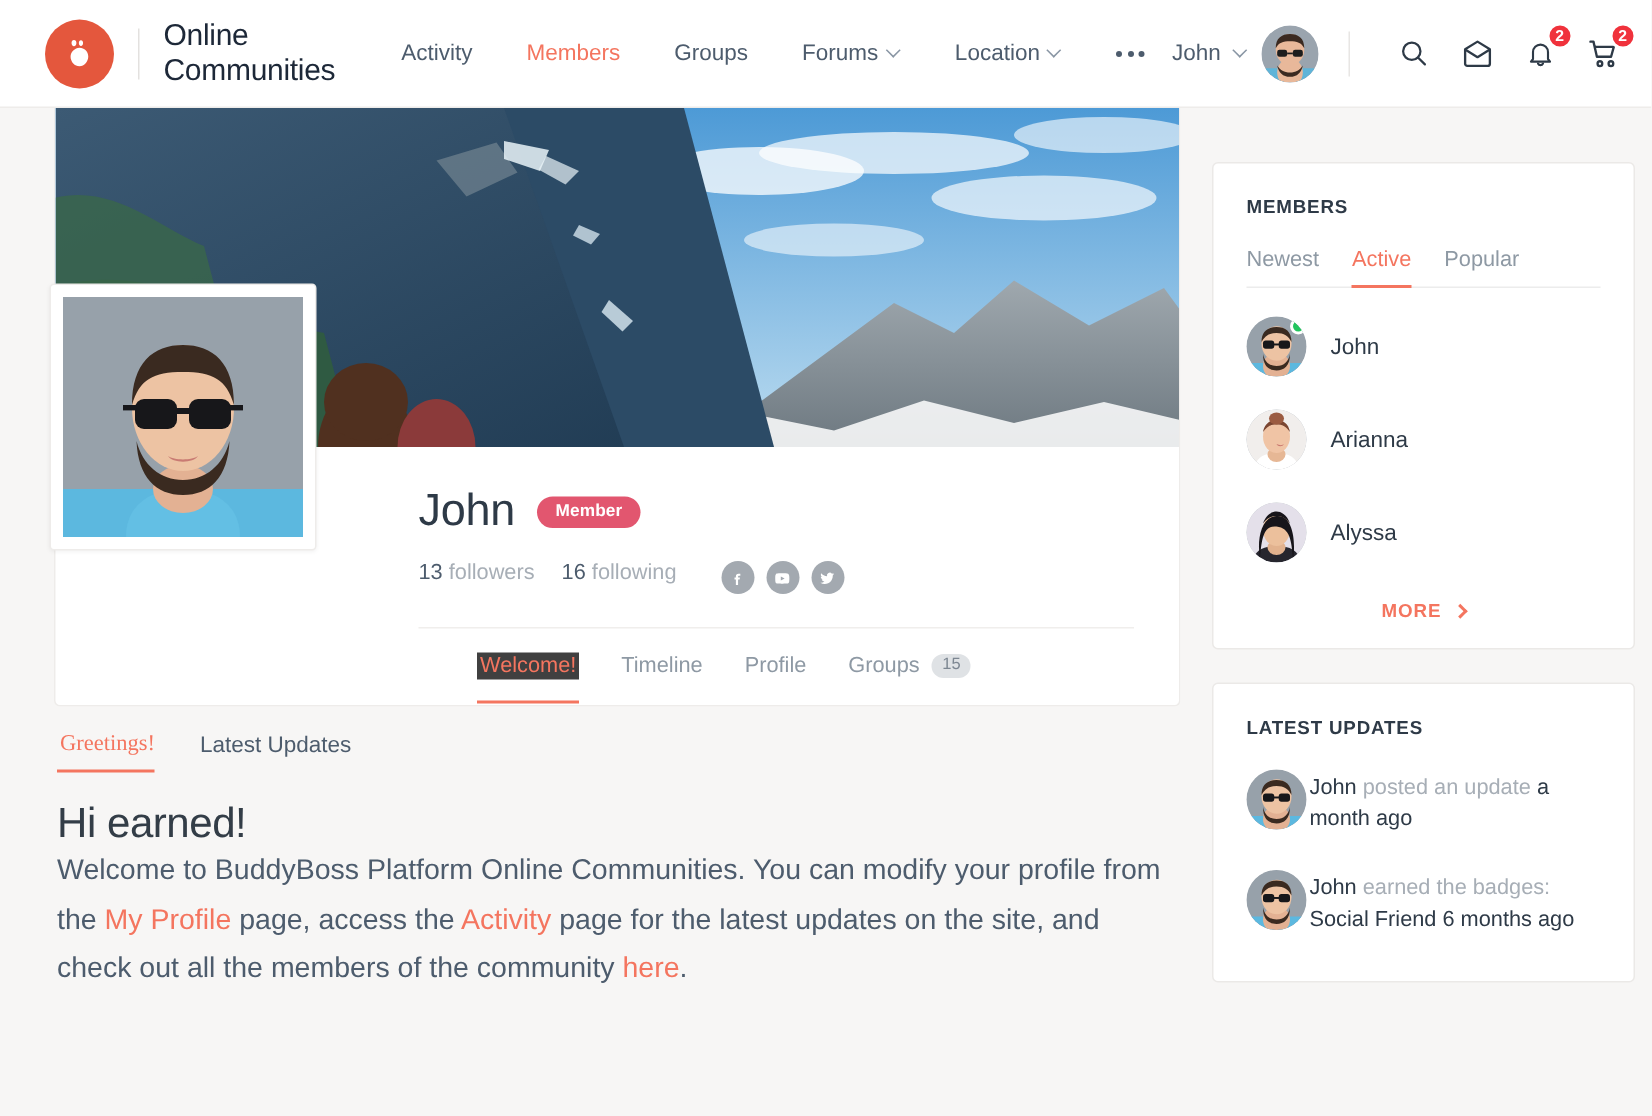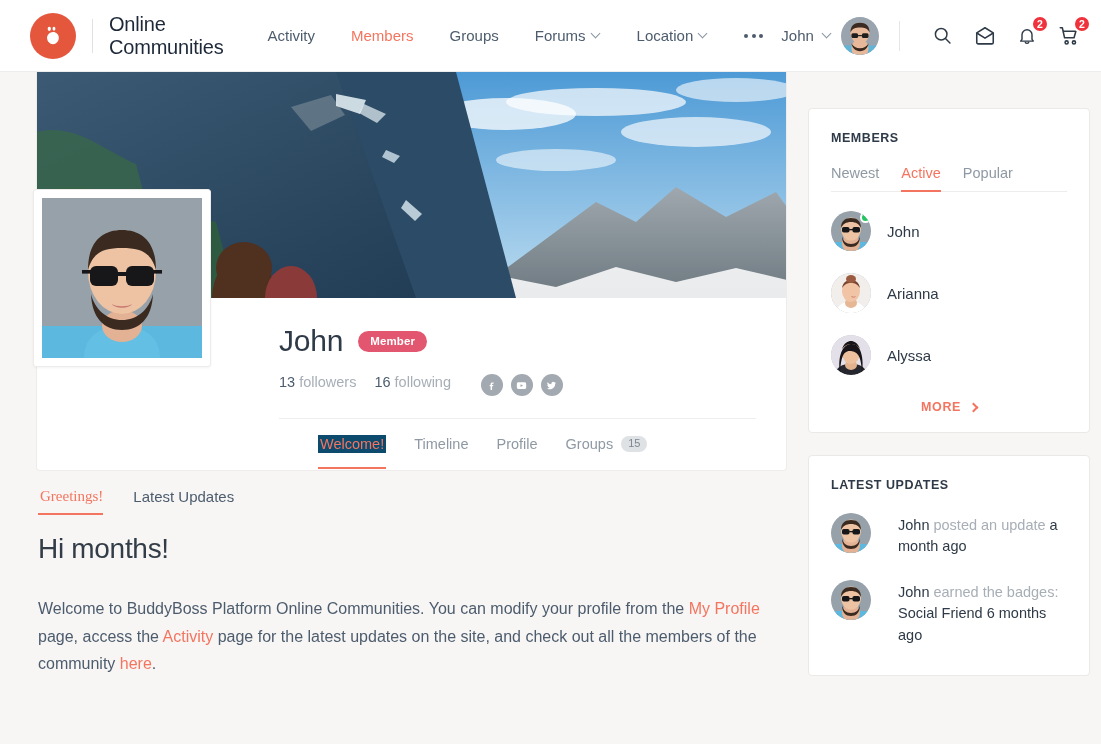--- a/index.html
+++ b/index.html
@@ -126,21 +126,21 @@
     border-top: 1px solid #f0eeec;
     margin-top: 22px; padding: 0 30px 0 25px; height: 50px;
     position: relative;
   }
   .tabbar a {
     font-size: 14.5px; color: #8e99a4; text-decoration: none;
     display: flex; align-items: center; gap: 8px;
     padding: 0 14px; height: 100%; position: relative; cursor: pointer;
   }
   .tabbar a.active { color: #f4755f; }
-  .tabbar a.active .lbl { background: #0c4a6e; padding: 1px 2px; }
+  .tabbar a.active .lbl { background: #404040; padding: 1px 2px; }
   .tabbar a.active::after {
     content: ""; position: absolute; left: 14px; right: 14px; bottom: -1px;
     height: 2px; background: #f4755f;
   }
   .cpill {
     background: #dfe2e5; color: #7d8792; font-size: 11px;
     border-radius: 9px; padding: 2px 7px 3px; line-height: 1;
   }
 
   
@@ -150,21 +150,21 @@
     padding: 0 10px 10px; position: relative; cursor: pointer;
   }
   .subtabs a:first-child { padding-left: 2px; }
   .subtabs a.active { color: #f4755f; font-family: Liberation Serif, serif; }
   .subtabs a.active::after {
     content: ""; position: absolute; left: 0; right: 10px; bottom: 0;
     height: 2px; background: #f4755f;
   }
   .article { padding: 18px 2px 0; }
   .article h1 { font-size: 28px; font-weight: normal; color: #333d47; letter-spacing: -.3px; }
-  .article p { font-size: 16px; line-height: 1.72; color: #4d5c6d; margin-top: 30px; }
+  .article p { font-size: 19px; line-height: 1.72; color: #4d5c6d; }
   .article a { color: #f4755f; text-decoration: none; cursor: pointer; }
 
   
   .widget {
     background: #fff; border: 1px solid #ebe9e7; border-radius: 4px;
     padding: 22px 22px 18px; margin-bottom: 22px;
   }
   .w-title {
     font-size: 12.5px; font-weight: bold; color: #2e3a47;
     letter-spacing: .55px; text-transform: uppercase;
@@ -195,21 +195,21 @@
     display: flex; align-items: center; justify-content: center; gap: 9px;
     font-size: 12.5px; font-weight: bold; color: #f4755f;
     letter-spacing: .6px; margin-top: 14px; text-decoration: none; cursor: pointer;
   }
   .more-link .chev {
     width: 7px; height: 7px;
     border-right: 2px solid #f4755f; border-bottom: 2px solid #f4755f;
     transform: rotate(-45deg); display: block;
   }
   .ulist { margin-top: 10px; }
-  .urow { display: flex; gap: 27px; padding: 11px 0; align-items: flex-start; justify-content: space-between; }
+  .urow { display: flex; gap: 2px; padding: 11px 0; align-items: flex-start; justify-content: space-between; }
   .utext { font-size: 14.5px; line-height: 1.48; color: #a7aeb6; padding-top: 2px; }
   .utext b { color: #2e3a47; font-weight: normal; }
   .utext .tm { color: #2e3a47; }
 </style>
 </head>
 <body>
 
 <div class="header">
   <div class="brand">
     <div class="logo-mark">
@@ -416,21 +416,21 @@
         </div>
       </div>
     </div>
 
     <div class="subtabs">
       <a class="active"><span>Greetings!</span></a>
       <a><span>Latest Updates</span></a>
     </div>
 
     <div class="article">
-      <h1>Hi months!</h1>
+      <h1>Hi earned!</h1>
       <p><span>Welcome to BuddyBoss Platform Online Communities. You can modify your profile from the </span><a>My Profile</a><span> page, access the </span><a>Activity</a><span> page for the latest updates on the site, and check out all the members of the community </span><a>here</a><span>.</span></p>
     </div>
   </div>
 
   <div class="col-side">
 
     <div class="widget">
       <div class="w-title">MEMBERS</div>
       <div class="w-tabs">
         <a><span>Newest</span></a>

